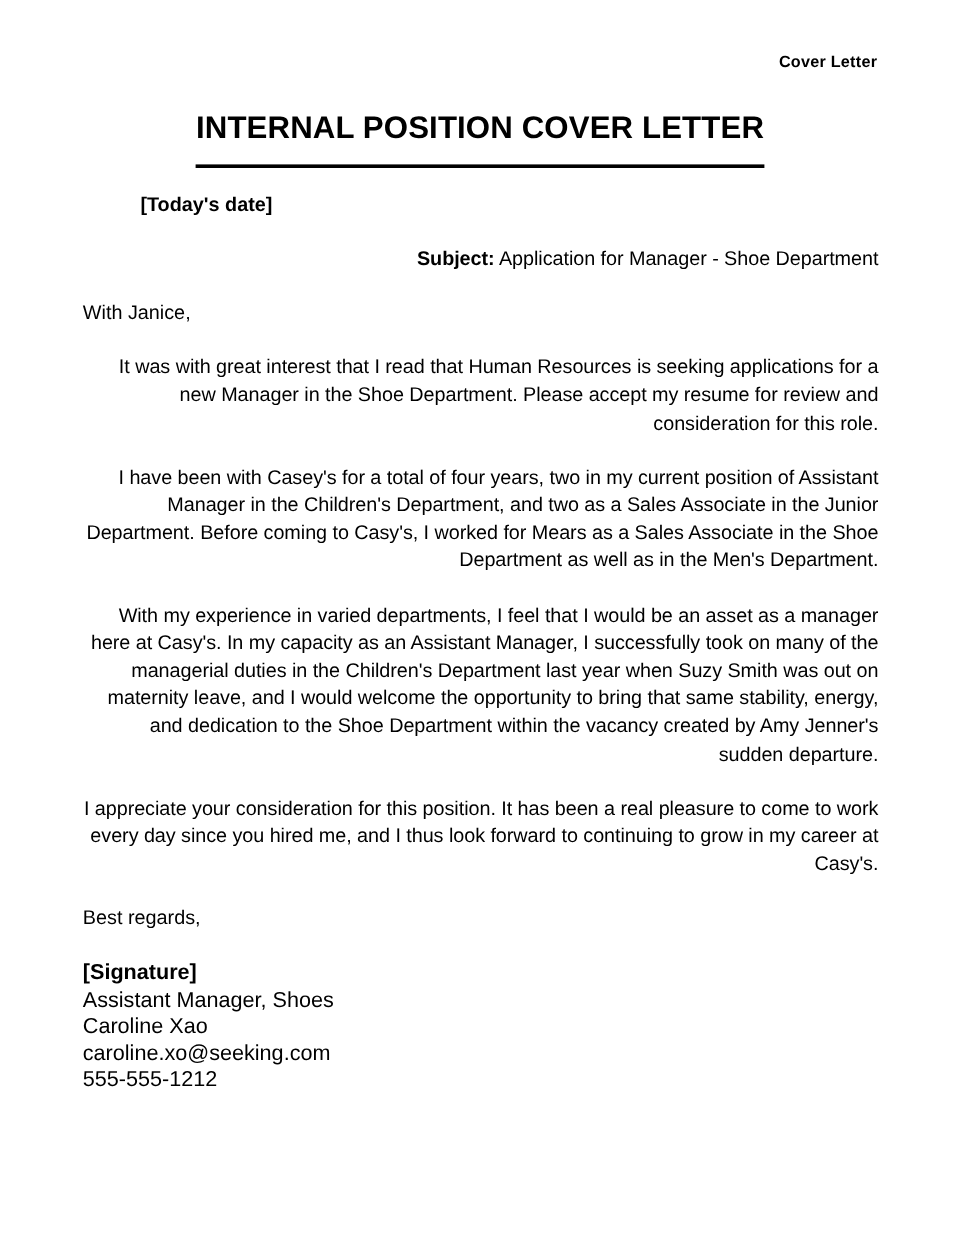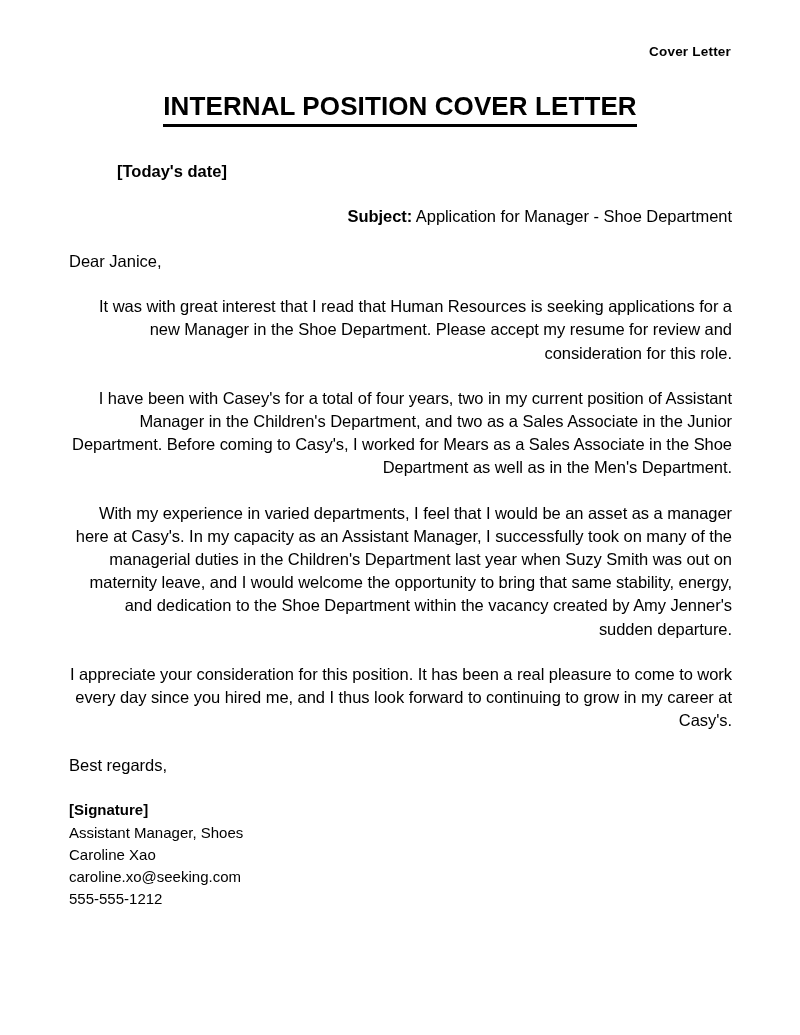--- a/index.html
+++ b/index.html
@@ -39,21 +39,21 @@
     width: 662px;
     text-align: center;
     font-size: 26px;
     font-weight: bold;
     letter-spacing: 0.1px;
     line-height: 1.12;
   }
   .doc-title .title-text {
     display: inline-block;
     border-bottom: 3px solid #000;
-    padding-bottom: 3px;
+    padding-bottom: 16px;
   }
   .body-block {
     position: absolute;
     top: 160px;
     left: 69px;
     width: 663px;
   }
   .line-strong {
     font-size: 16.5px;
     font-weight: bold;
@@ -76,21 +76,21 @@
     font-size: 16.5px;
     line-height: 23px;
     margin: 0 0 22px 0;
   }
   .closing {
     font-size: 16.5px;
     line-height: 23px;
     margin: 0 0 22px 0;
   }
   .signature-block {
-    font-size: 15px;
+    font-size: 18px;
     line-height: 22.2px;
     margin: 0;
   }
   .signature-block .sig-placeholder {
     font-weight: bold;
     display: block;
   }
   .signature-block .sig-line {
     display: block;
     font-weight: normal;
@@ -108,21 +108,21 @@
   </div>
 
   <div class="body-block">
 
     <p class="line-strong">[Today's date]</p>
 
     <p class="para">
       <span class="para-label">Subject:</span><span> Application for Manager - Shoe Department</span>
     </p>
 
-    <p class="salutation">Dear Janice,</p>
+    <p class="salutation">With Janice,</p>
 
     <p class="para">It was with great interest that I read that Human Resources is seeking applications for a new Manager in the Shoe Department. Please accept my resume for review and consideration for this role.</p>
 
     <p class="para">I have been with Casey's for a total of four years, two in my current position of Assistant Manager in the Children's Department, and two as a Sales Associate in the Junior Department. Before coming to Casy's, I worked for Mears as a Sales Associate in the Shoe Department as well as in the Men's Department.</p>
 
     <p class="para">With my experience in varied departments, I feel that I would be an asset as a manager here at Casy's. In my capacity as an Assistant Manager, I successfully took on many of the managerial duties in the Children's Department last year when Suzy Smith was out on maternity leave, and I would welcome the opportunity to bring that same stability, energy, and dedication to the Shoe Department within the vacancy created by Amy Jenner's sudden departure.</p>
 
     <p class="para">I appreciate your consideration for this position. It has been a real pleasure to come to work every day since you hired me, and I thus look forward to continuing to grow in my career at Casy's.</p>
 
     <p class="closing">Best regards,</p>

